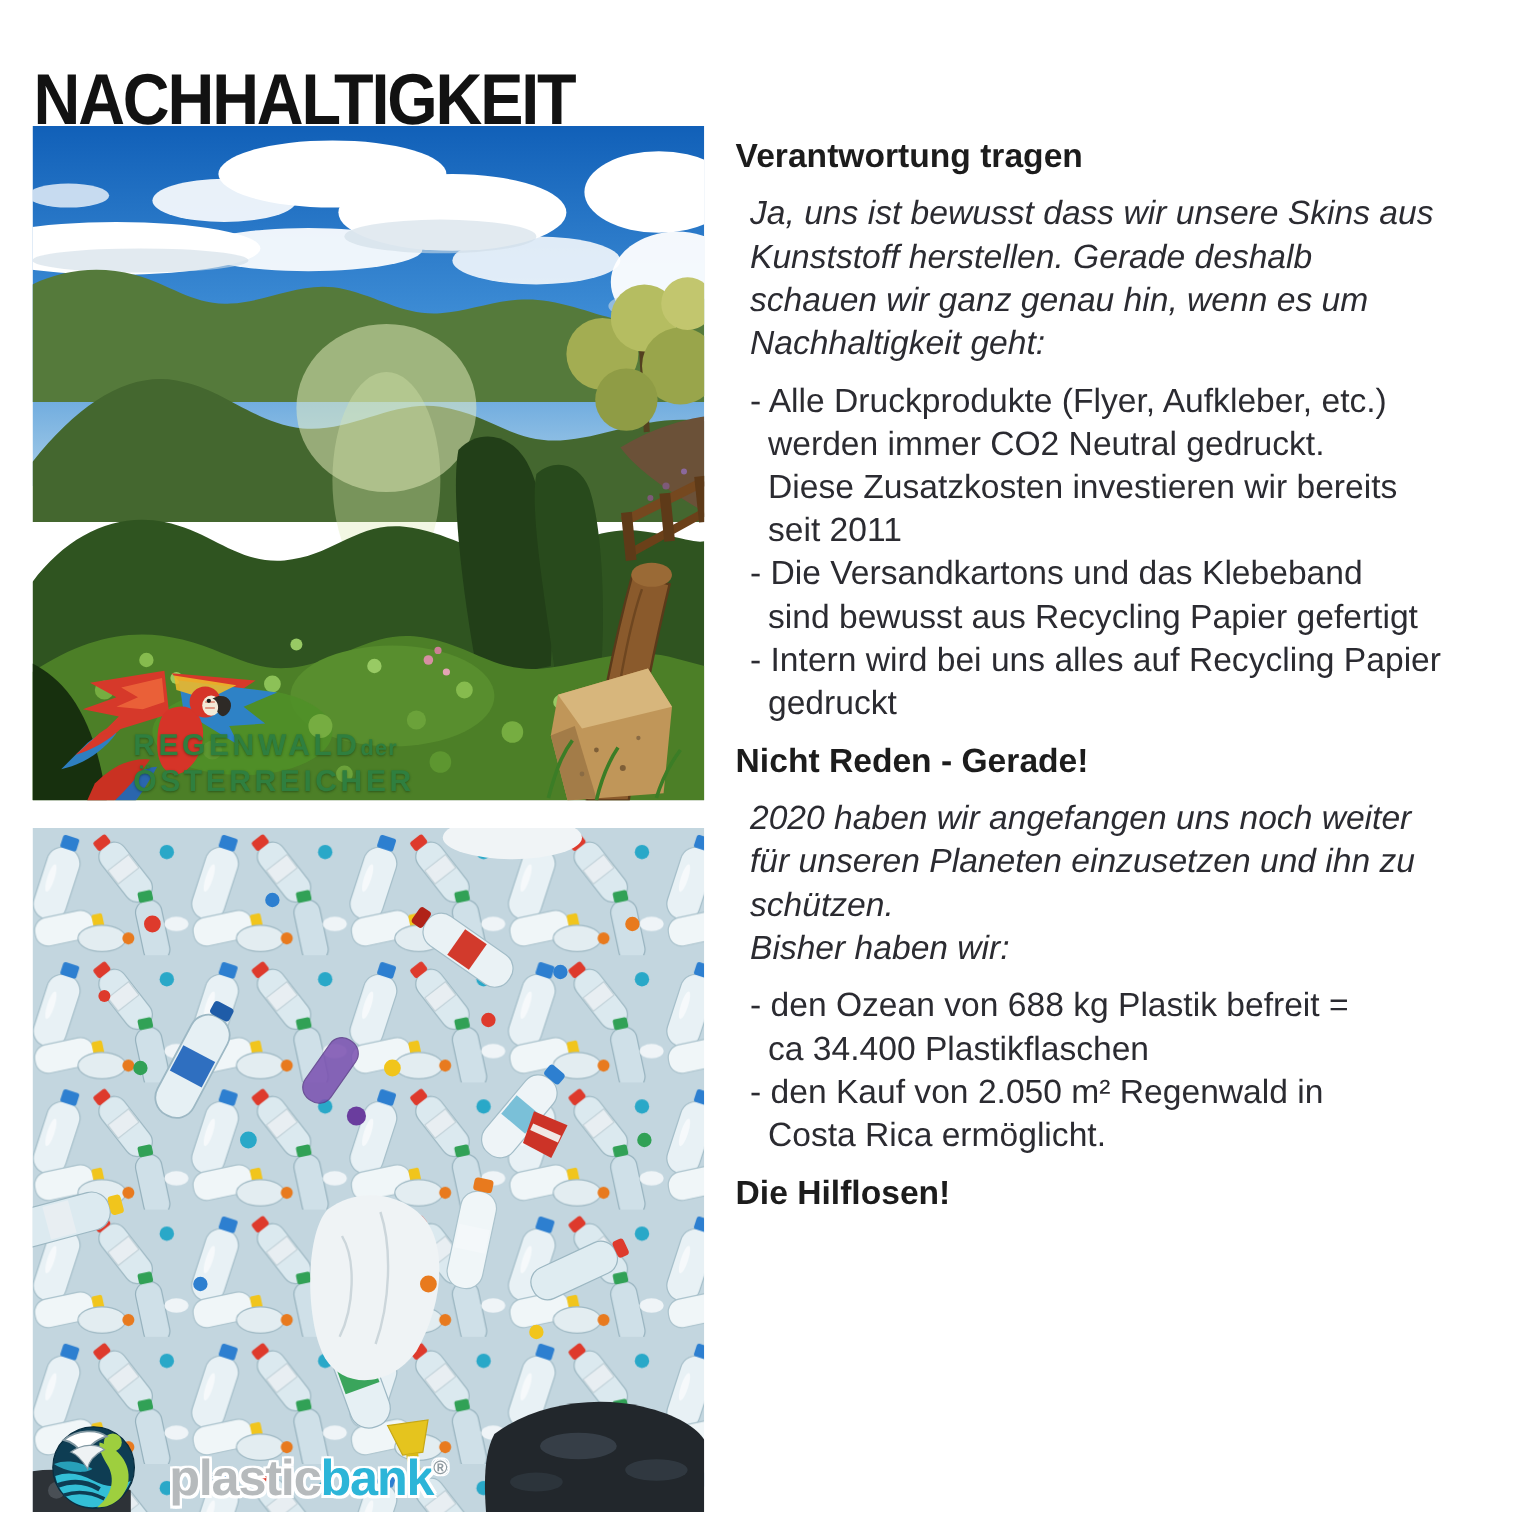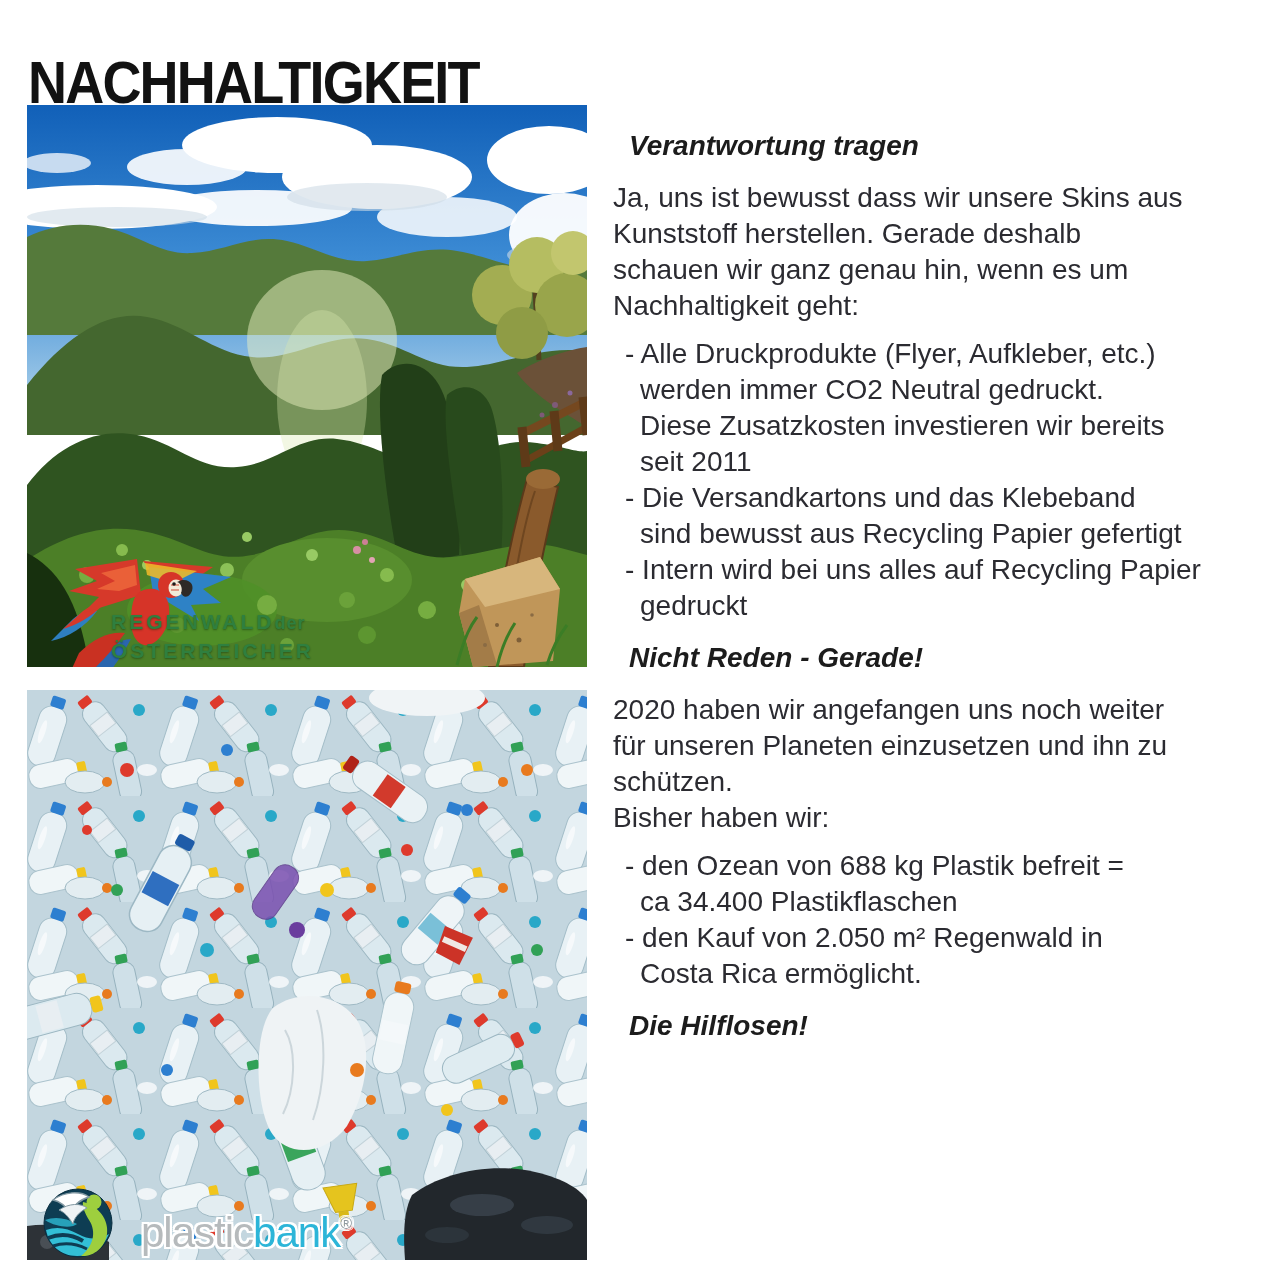--- a/index.html
+++ b/index.html
@@ -22,45 +22,45 @@
   #plastic    { top:690px; height:570px; }
   .img-wrap svg { position:absolute; left:0; top:0; display:block; }
 
   
   .rf-logo {
     position:absolute; left:84px; top:503px; color:#2f7f3f;
     font-weight:bold; line-height:27px; letter-spacing:3px;
     text-shadow:0 1px 2px rgba(10,40,10,.45);
     white-space:nowrap;
   }
-  .rf-big   { font-size:21px;text-align:center; }
+  .rf-big   { font-size:25px;text-align:center; }
   .rf-small { font-size:18px; letter-spacing:1px; }
 
   
   .pb-logo {
     position:absolute; left:86px; top:512px;
-    font-size:42px; line-height:44px; font-weight:normal; letter-spacing:-1px;
+    font-size:42px; line-height:44px; font-weight:bold; letter-spacing:-1px;
     white-space:nowrap;
     padding-left:28px;
   }
   .pb-outline {
     text-shadow:-2px -2px 0 #fff, 2px -2px 0 #fff, -2px 2px 0 #fff, 2px 2px 0 #fff,
                 0 -2px 0 #fff, 0 2px 0 #fff, -2px 0 0 #fff, 2px 0 0 #fff;
   }
   .pb-plastic { color:#b6babc; }
   .pb-bank    { color:#2cb5d8; }
   .pb-reg     { font-size:16px; color:#8f9aa0; vertical-align:18px; letter-spacing:0; }
 
   
   .content {
     position:absolute; left:613px; top:112px; width:665px;
     font-size:28px; line-height:36px; color:#2b2b31;
   }
-  .content h2 { font-size:28px; line-height:36px; margin:16px; font-weight:bold; color:#1c1c1c;font-style:italic; }
-  .content p  { margin:0; white-space:pre-line; }
+  .content h2 { font-size:28px; line-height:36px; margin:0; font-weight:bold; color:#1c1c1c; }
+  .content p  { margin:12px; white-space:pre-line;font-style:italic; }
   .content ul { margin:12px; padding:0; list-style:none; }
   .content li { padding-left:15px; text-indent:-15px; white-space:pre-line; }
   .sec       { margin-bottom:9px; }
   .outro-p   { margin-top:9px; }
 </style>
 </head>
 <body>
 
 <h1 class="page-title">NACHHALTIGKEIT</h1>
 

